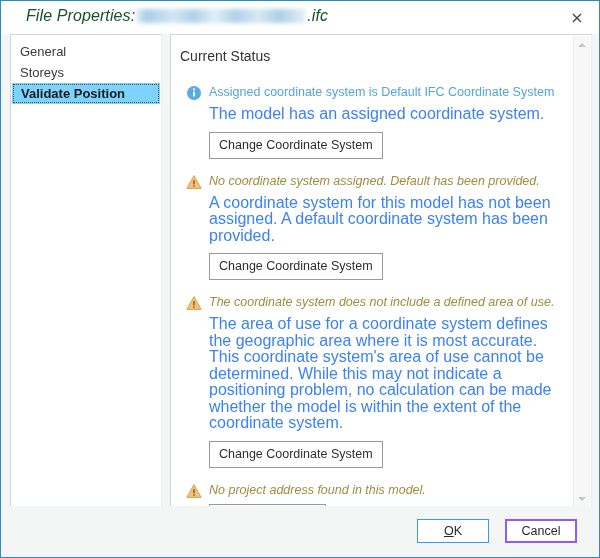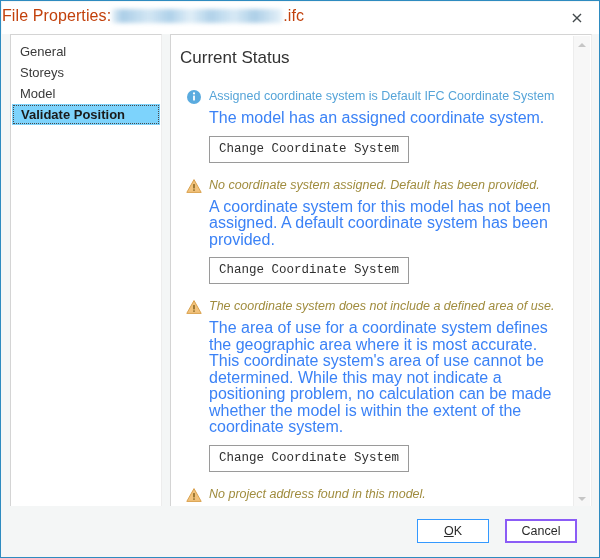--- a/index.html
+++ b/index.html
@@ -23,25 +23,26 @@
   
   .titlebar {
     position: absolute;
     left: 1px; top: 1px;
     width: 598px; height: 32px;
     background: #ffffff;
     box-sizing: border-box;
   }
   .title-text {
     position: absolute;
-    left: 0; top: 5px;
+    left: 24px; top: 5px;
     font-size: 16px;
-    color: #c2410c;
+    color: #14532d;
     white-space: nowrap;
     letter-spacing: 0.1px;
+    font-style: italic;
   }
   .title-redact {
     display: inline-block;
     width: 170px;
     height: 14px;
     vertical-align: -2px;
     margin: 0 1px;
     border-radius: 1px;
     background: linear-gradient(90deg,
         rgba(185,214,235,0.35) 0%,
@@ -114,21 +115,21 @@
   }
   .content-inner {
     position: absolute;
     left: 0; top: 0;
     width: 403px; height: 100%;
     box-sizing: border-box;
     padding: 13px 6px 0 9px;
     overflow: hidden;
   }
   .panel-title {
-    font-size: 17px;
+    font-size: 14px;
     color: #333333;
     margin: 0 0 14px 0;
     font-weight: normal;
   }
   .status-item {
     position: relative;
     padding-left: 29px;
     margin-bottom: 14px;
   }
   .status-icon {
@@ -145,21 +146,21 @@
   .status-heading.warning { color: #a08c3e; font-style: italic; }
   .status-body {
     font-size: 16px;
     line-height: 16.5px;
     color: #3b82f6;
     margin-bottom: 9px;
     max-width: 352px;
   }
   .status-action {
     display: inline-block;
-    font-family: Liberation Mono, monospace;
+    font-family: Liberation Sans, sans-serif;
     font-size: 12.5px;
     color: #2f2f2f;
     background: #ffffff;
     border: 1px solid #9a9a9a;
     padding: 5px 9px 6px 9px;
     line-height: 14px;
     cursor: default;
   }
 
   
@@ -232,21 +233,20 @@
 <div class="window">
 
   <div class="titlebar">
     <div class="title-text"><span>File Properties:</span><span class="title-redact"></span><span>.ifc</span></div>
     <div class="close-btn">×</div>
   </div>
 
   <div class="sidebar">
     <div class="nav-item">General</div>
     <div class="nav-item">Storeys</div>
-    <div class="nav-item">Model</div>
     <div class="nav-item selected">Validate Position</div>
   </div>
 
   <div class="content-panel">
     <div class="content-inner">
 
       <div class="panel-title">Current Status</div>
 
       <div class="status-item">
         <span class="status-icon">

